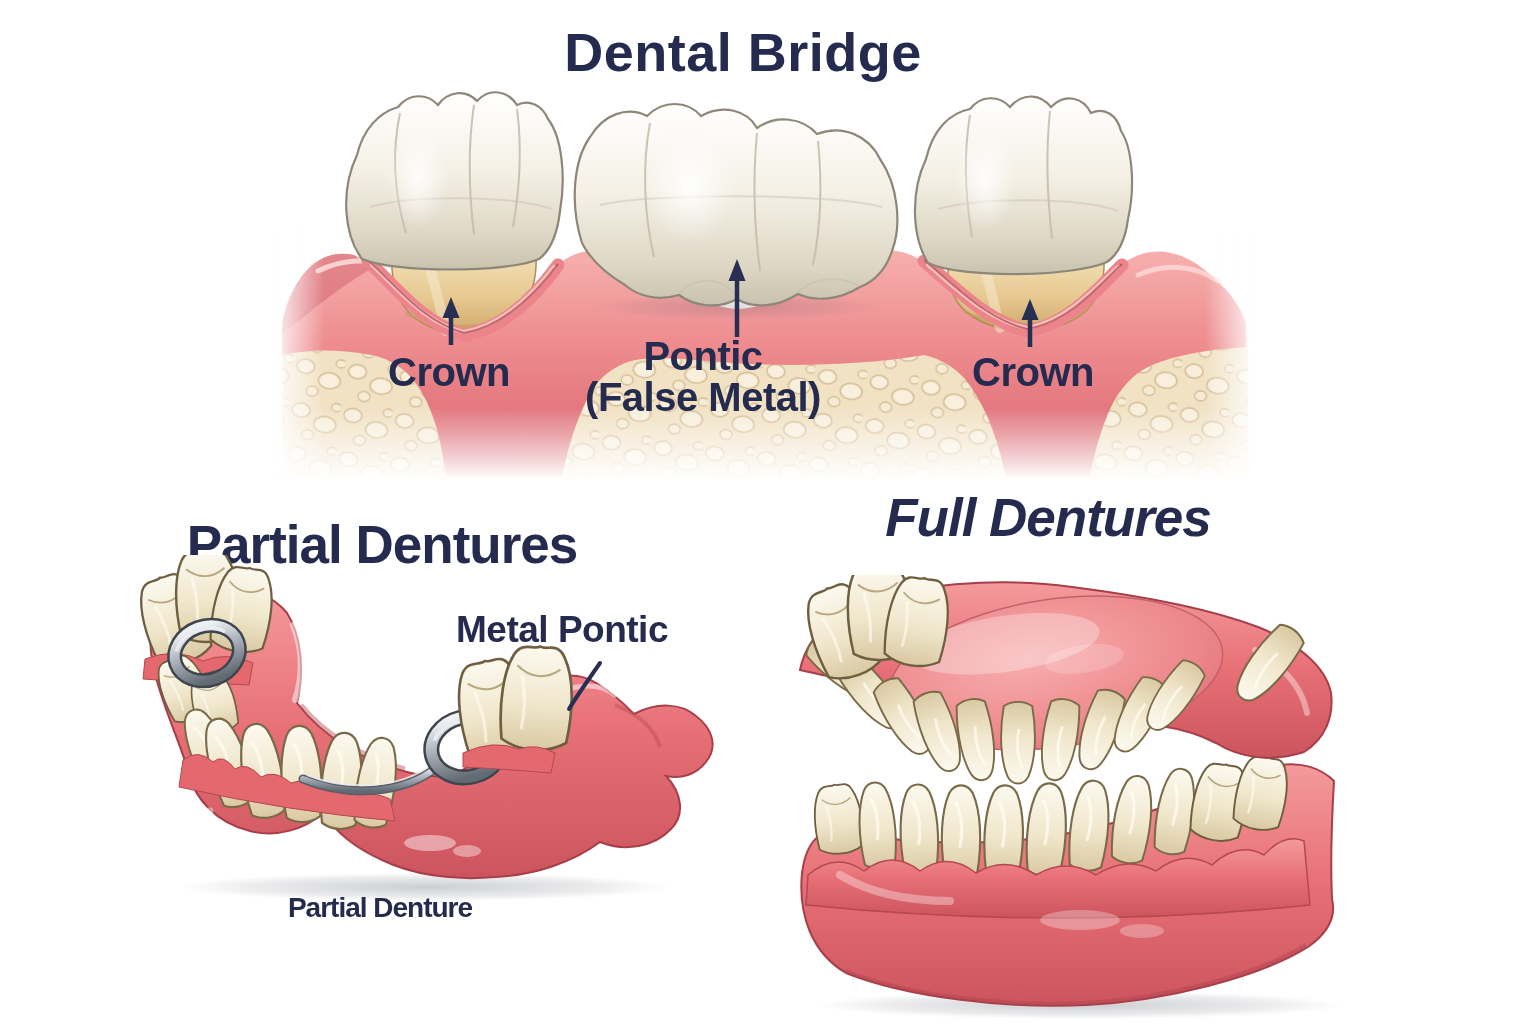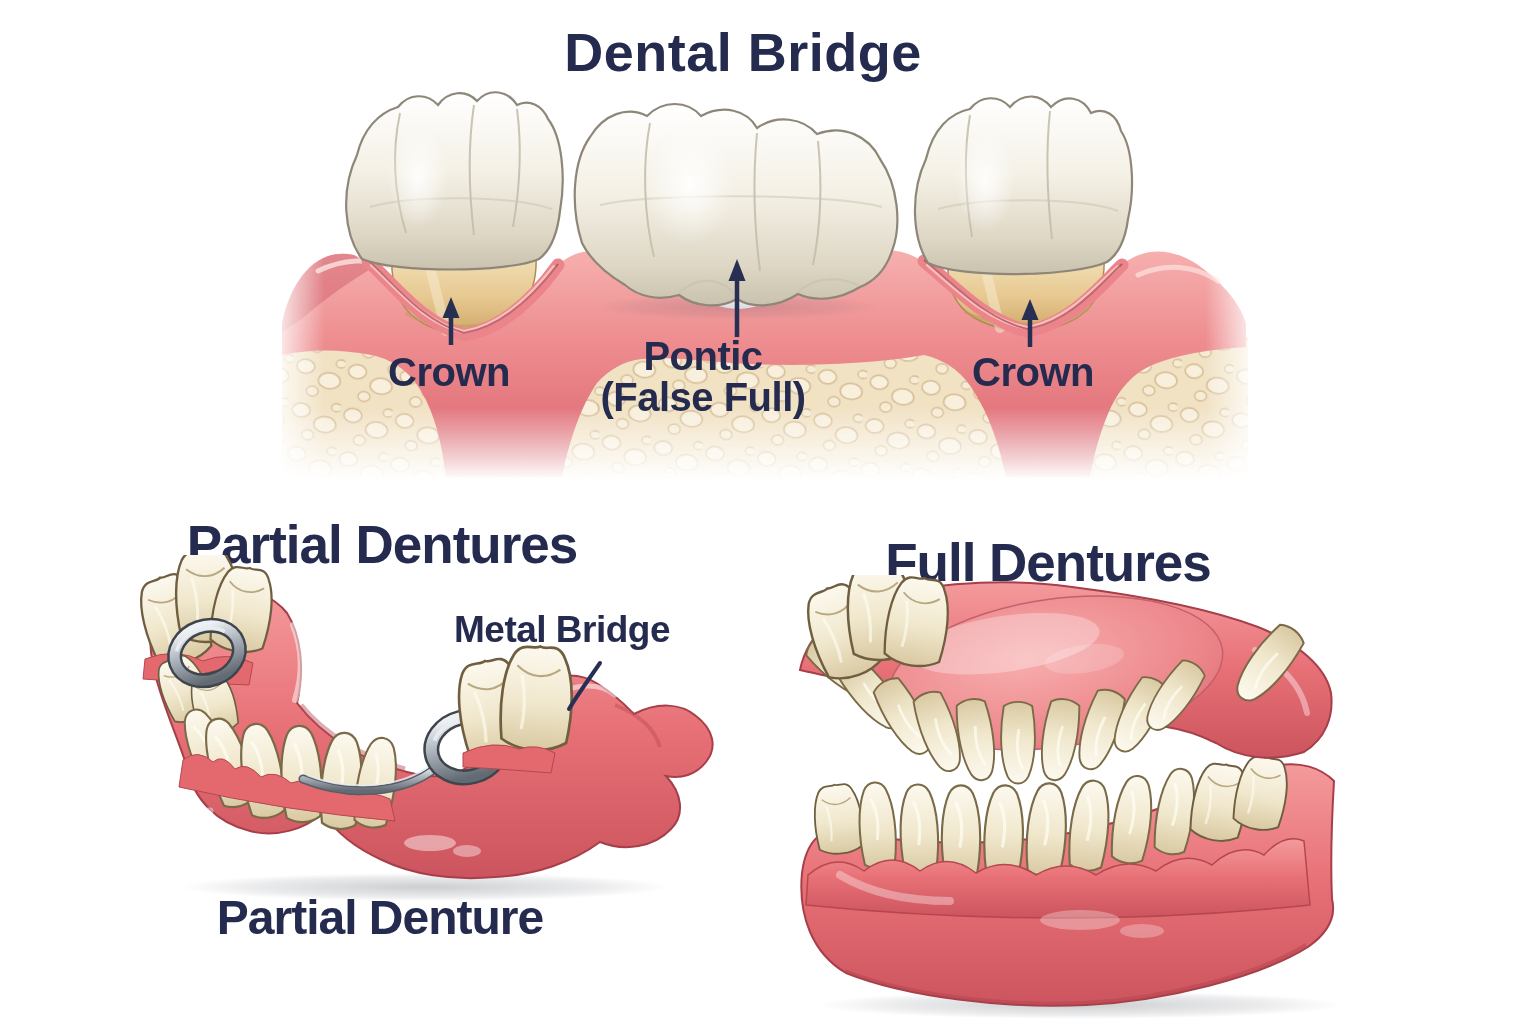--- a/index.html
+++ b/index.html
@@ -9,21 +9,21 @@
   }
   .lbl{
     position:absolute;transform:translateX(-50%);
     color:var(--label-navy,#242b4e);white-space:nowrap;
     font-weight:700;letter-spacing:-0.5px;line-height:1.05;
   }
   .page-title{font-size:54px;letter-spacing:0.5px;}
   .section-title{font-size:53px;letter-spacing:-1px;}
   .part-label{font-size:40px;}
   .part-label-2line{text-align:center;line-height:41px;}
-  .caption{font-size:48px;letter-spacing:-1px;}
+  .caption{font-size:28px;letter-spacing:-1px;}
   .clasp-label{font-size:37px;}
   svg.illu{position:absolute;display:block;}
 </style>
 </head>
 <body>
 
 <div class="canvas">
 
   <svg width="0" height="0" style="position:absolute" aria-hidden="true">
     <defs>
@@ -200,21 +200,21 @@
     </g>
     <g>
       <line x1="760" y1="262" x2="760" y2="230" stroke="#273052" stroke-width="4.5"></line>
       <polygon points="760,214 751.5,235 768.5,235" fill="#273052"></polygon>
     </g>
   </svg>
 
   <div class="lbl part-label" style="left:449px;top:351px;">Crown</div>
   <div class="lbl part-label part-label-2line" style="left:703px;top:336px;">
     <div>Pontic</div>
-    <div>(False Full)</div>
+    <div>(False Metal)</div>
   </div>
   <div class="lbl part-label" style="left:1033px;top:351px;">Crown</div>
 
   <div class="lbl section-title" style="left:382px;top:517px;">Partial Dentures</div>
 
   <svg class="illu" style="left:95px;top:555px;" width="630" height="360" viewBox="0 0 630 360">
     <ellipse cx="330" cy="332" rx="245" ry="14" fill="url(#shadowRad)" opacity="0.9"></ellipse>
 
     <g>
       <path d="M 62,52 C 105,22 165,25 192,58 C 206,80 210,115 202,148
@@ -277,24 +277,24 @@
 
     <g>
       <use href="#sym-molar" transform="translate(398,152) rotate(-10) scale(1.3)"></use>
       <use href="#sym-molar" transform="translate(442,140) rotate(4) scale(1.35)"></use>
       <path d="M 368,198 Q 398,184 424,194 Q 442,188 460,198 L 456,218 Q 408,214 368,212 Z" fill="#e4696f" stroke="#b5474f" stroke-width="1"></path>
     </g>
 
     <path d="M 505,108 C 494,124 483,139 474,154" stroke="#273052" stroke-width="4" fill="none" stroke-linecap="round"></path>
   </svg>
 
-  <div class="lbl clasp-label" style="left:562px;top:611px;">Metal Bridge</div>
+  <div class="lbl clasp-label" style="left:562px;top:611px;">Metal Pontic</div>
   <div class="lbl caption" style="left:380px;top:893px;">Partial Denture</div>
 
-  <div class="lbl section-title" style="left:1048px;top:535px;">Full Dentures</div>
+  <div class="lbl section-title" style="left:1048px;top:490px;font-style:italic;">Full Dentures</div>
 
   <svg class="illu" style="left:780px;top:575px;" width="580" height="450" viewBox="0 0 580 450">
     <ellipse cx="300" cy="430" rx="262" ry="14" fill="url(#shadowRad)" opacity="0.9"></ellipse>
 
     <g>
       <path d="M 22,298 C 18,340 32,378 66,398 C 126,422 226,434 306,430
                C 386,426 480,402 528,372 C 549,357 556,340 552,324 C 550,280 552,240 554,206
                C 540,192 520,187 500,190 C 468,196 440,208 408,222 C 352,246 288,262 228,266
                C 168,270 106,266 64,256 C 42,251 26,266 22,298 Z" fill="url(#coralGrad)" stroke="#a63f4a" stroke-width="2"></path>
       <g>

